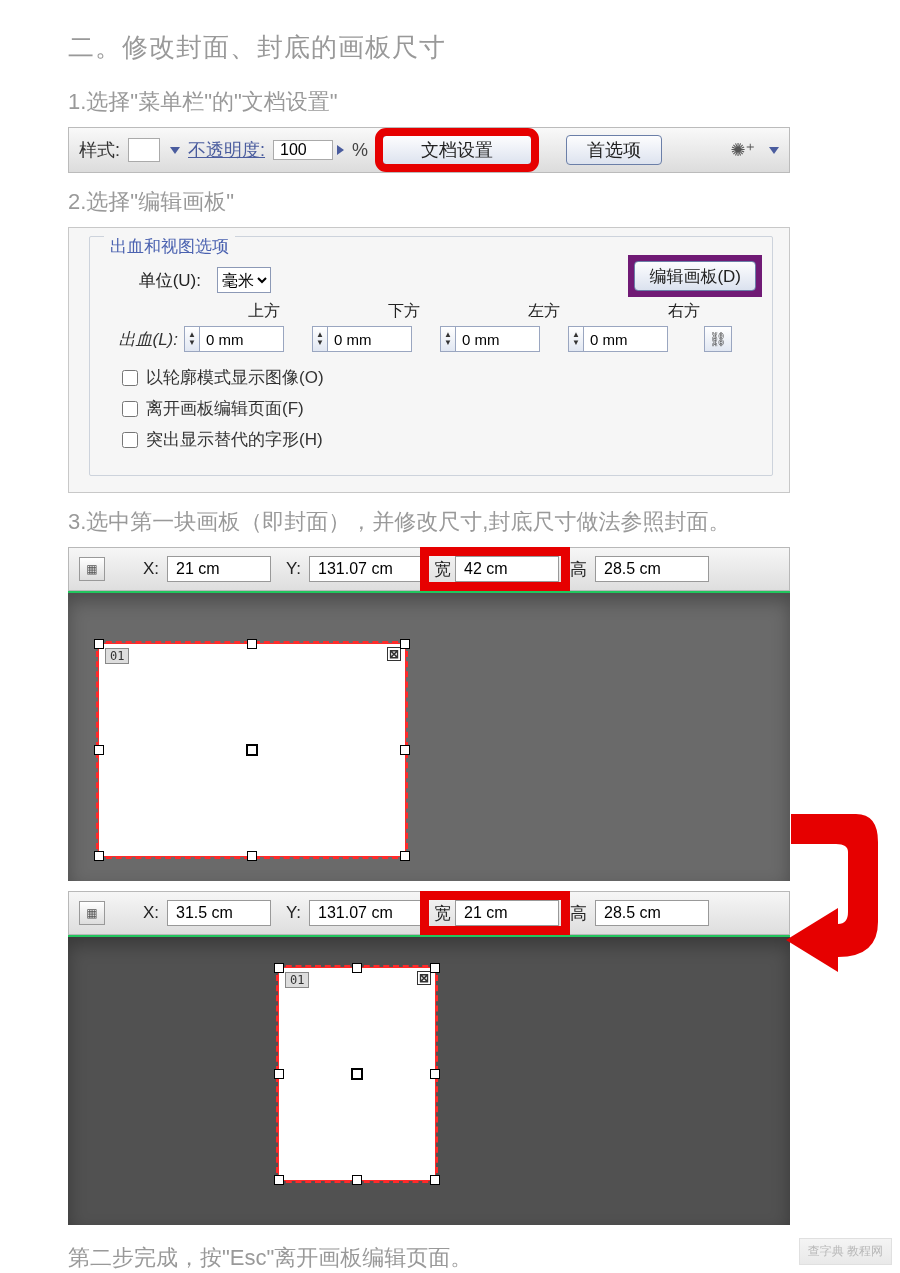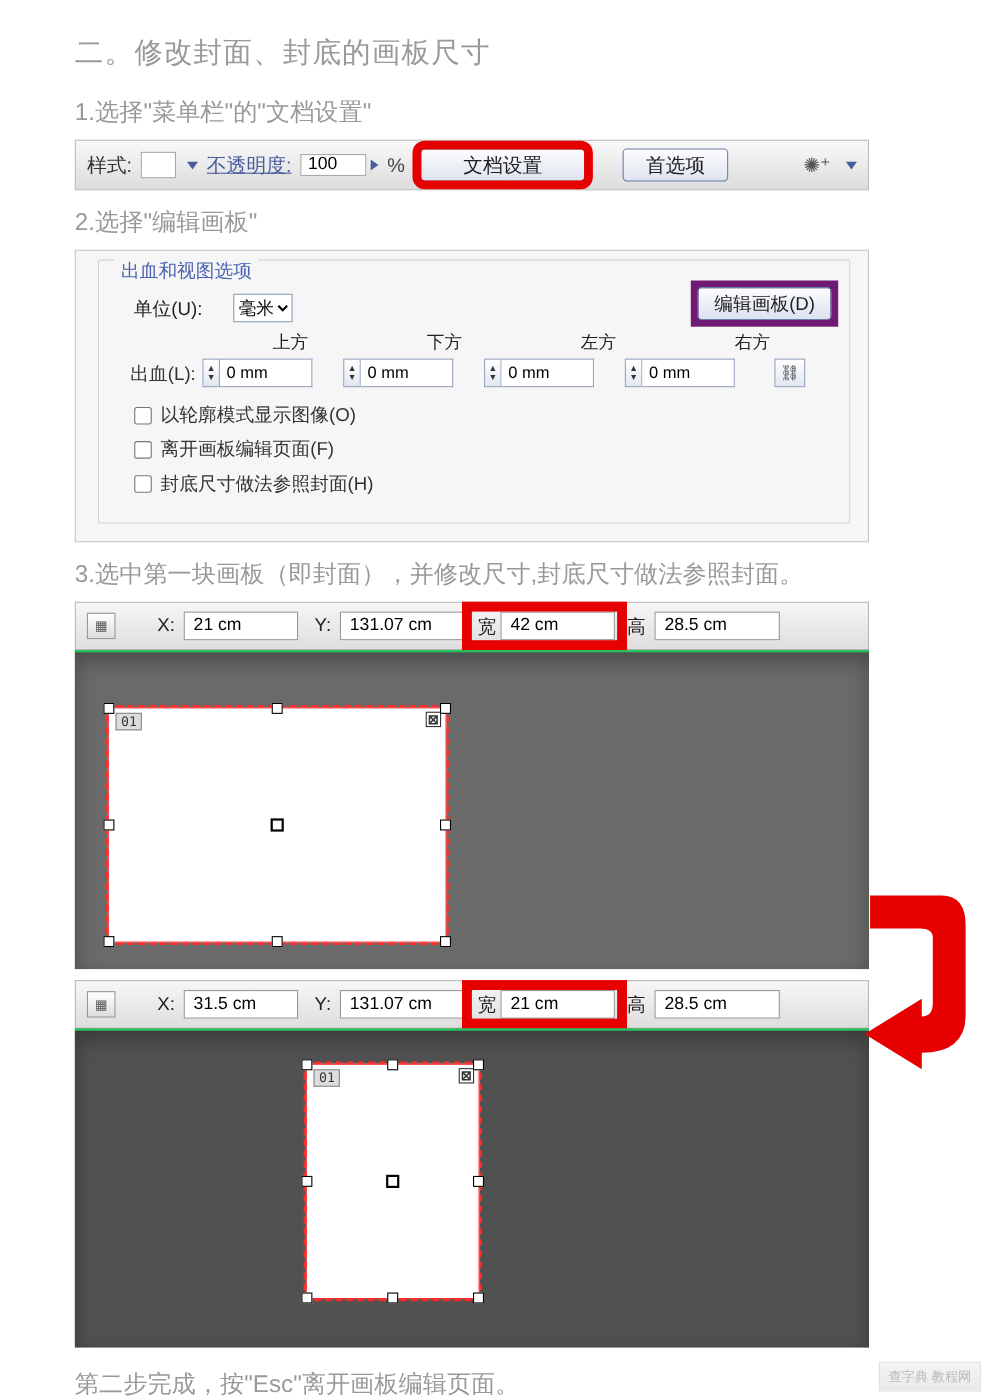--- a/index.html
+++ b/index.html
@@ -84,41 +84,41 @@
     padding: 22px 16px 16px 16px;
     position:relative;
   }
   .panel .grouplabel {
     position:absolute; top:-2px; left:14px;
     background:#f6f6f6;
     padding:0 6px;
     color:#4b62b0;
     font-size:17px;
   }
-  .panel .row { display:flex; align-items:center; gap:28px; margin:8px 0; }
+  .panel .row { display:flex; align-items:center; gap:16px; margin:8px 17px; }
   .panel .lbl { color:#222; font-size:17px; width:78px; text-align:right; }
   .panel select {
     font-size:16px; height:26px; border:1px solid #8c99b6; background:#fff;
   }
   .panel .editbtn {
     height:30px; padding:0 14px;
     background: linear-gradient(#fdfdfe,#dbe2ef);
     border:1px solid #6b7fa8; border-radius:4px;
     font-size:17px; color:#222;
   }
   .panel .editbtn-wrap {
     position:absolute; right:10px; top:18px;
     padding:6px; background:#701a75;
   }
   .panel .bleed-head {
     display:flex; gap:12px; margin-top:8px; font-size:16px; color:#222;
   }
   .panel .bleed-head span { width:128px; text-align:center; }
   .panel .bleed-row { display:flex; align-items:center; gap:0; margin-top:4px; }
-  .panel .bleed-row .lbl2 { width:78px; font-size:17px; text-align:right; padding-right:6px; }
+  .panel .bleed-row .lbl2 { width:78px; font-size:17px; text-align:right; padding-right:6px;font-style:italic; }
   .panel .spinfield {
     display:flex; align-items:center; width:128px;
   }
   .panel .spinfield .spinbtns {
     width:16px; height:26px; border:1px solid #9aa6c0;
     background: linear-gradient(#fff,#e1e7f2);
     display:flex; flex-direction:column; justify-content:center; align-items:center;
     font-size:8px; line-height:8px;
   }
   .panel .spinfield input {
@@ -285,21 +285,21 @@
       <label>
             <input type="checkbox" style="">
             <span>以轮廓模式显示图像(O)</span>
           </label>
       <label>
             <input type="checkbox" style="">
             <span>离开画板编辑页面(F)</span>
           </label>
       <label>
             <input type="checkbox" style="">
-            <span>封底尺寸做法参照封面(H)</span>
+            <span>突出显示替代的字形(H)</span>
           </label>
     </div>
   </div>
 </div>
 
 <p class="step">3.选中第一块画板（即封面），并修改尺寸,封底尺寸做法参照封面。</p>
 
 <div class="artcontrol">
   <span class="ico">▦</span>
   <span style="width:20px"></span>

